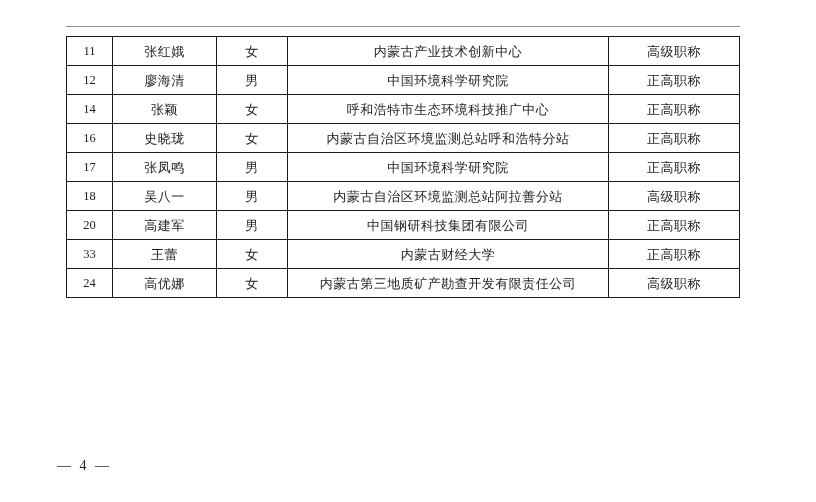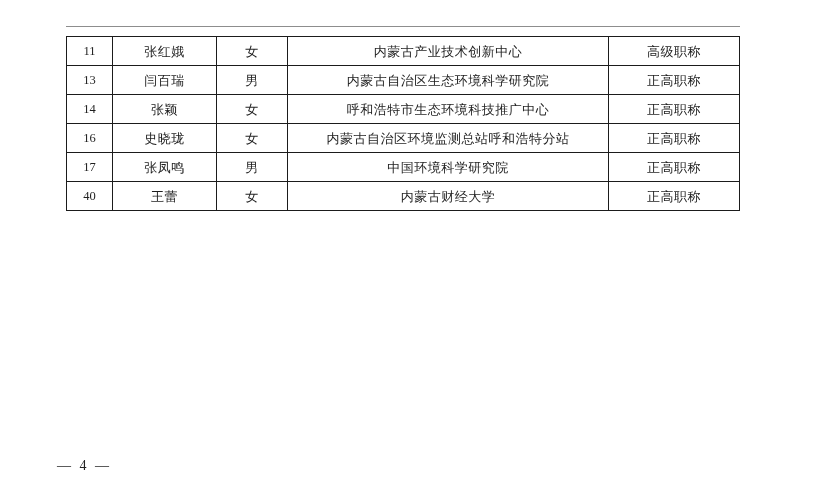--- a/index.html
+++ b/index.html
@@ -77,24 +77,24 @@
     </colgroup>
     <tbody>
         <tr>
           <td class="col-no">11</td>
           <td class="col-name">张红娥</td>
           <td class="col-gender">女</td>
           <td class="col-org">内蒙古产业技术创新中心</td>
           <td class="col-title">高级职称</td>
         </tr>
         <tr>
-          <td class="col-no">13</td>
-          <td class="col-name">闫百瑞</td>
+          <td class="col-no">12</td>
+          <td class="col-name">廖海清</td>
           <td class="col-gender">男</td>
-          <td class="col-org">内蒙古自治区生态环境科学研究院</td>
+          <td class="col-org">中国环境科学研究院</td>
           <td class="col-title">正高职称</td>
         </tr>
         <tr>
           <td class="col-no">14</td>
           <td class="col-name">张颖</td>
           <td class="col-gender">女</td>
           <td class="col-org">呼和浩特市生态环境科技推广中心</td>
           <td class="col-title">正高职称</td>
         </tr>
         <tr>
@@ -105,24 +105,45 @@
           <td class="col-title">正高职称</td>
         </tr>
         <tr>
           <td class="col-no">17</td>
           <td class="col-name">张凤鸣</td>
           <td class="col-gender">男</td>
           <td class="col-org">中国环境科学研究院</td>
           <td class="col-title">正高职称</td>
         </tr>
         <tr>
-          <td class="col-no">40</td>
+          <td class="col-no">18</td>
+          <td class="col-name">吴八一</td>
+          <td class="col-gender">男</td>
+          <td class="col-org">内蒙古自治区环境监测总站阿拉善分站</td>
+          <td class="col-title">高级职称</td>
+        </tr>
+        <tr>
+          <td class="col-no">20</td>
+          <td class="col-name">高建军</td>
+          <td class="col-gender">男</td>
+          <td class="col-org">中国钢研科技集团有限公司</td>
+          <td class="col-title">正高职称</td>
+        </tr>
+        <tr>
+          <td class="col-no">33</td>
           <td class="col-name">王蕾</td>
           <td class="col-gender">女</td>
           <td class="col-org">内蒙古财经大学</td>
           <td class="col-title">正高职称</td>
+        </tr>
+        <tr>
+          <td class="col-no">24</td>
+          <td class="col-name">高优娜</td>
+          <td class="col-gender">女</td>
+          <td class="col-org">内蒙古第三地质矿产勘查开发有限责任公司</td>
+          <td class="col-title">高级职称</td>
         </tr>
       </tbody>
   </table>
 
   <div class="page-number">— 4 —</div>
 
 </div>
 
 </body></html>

